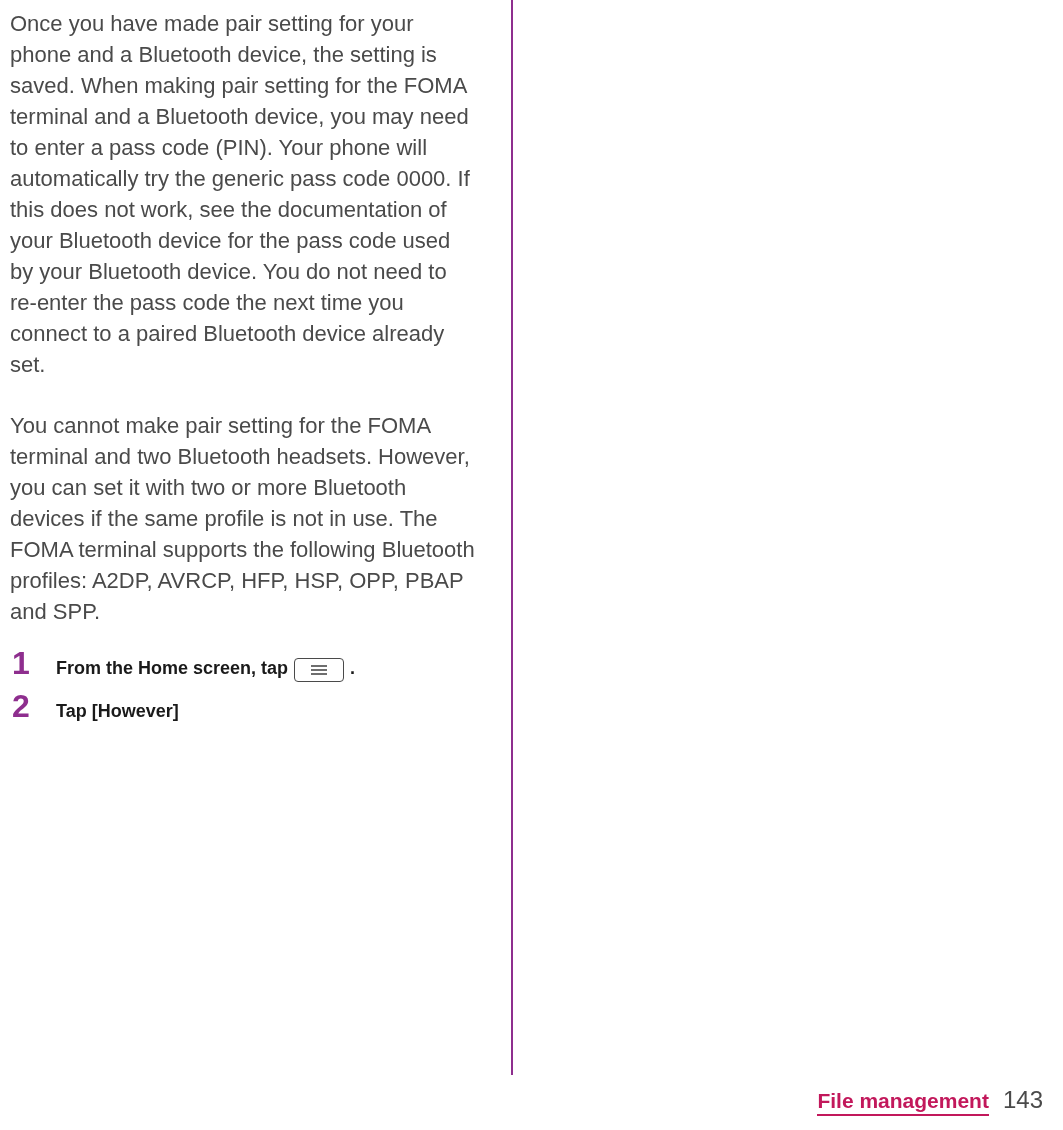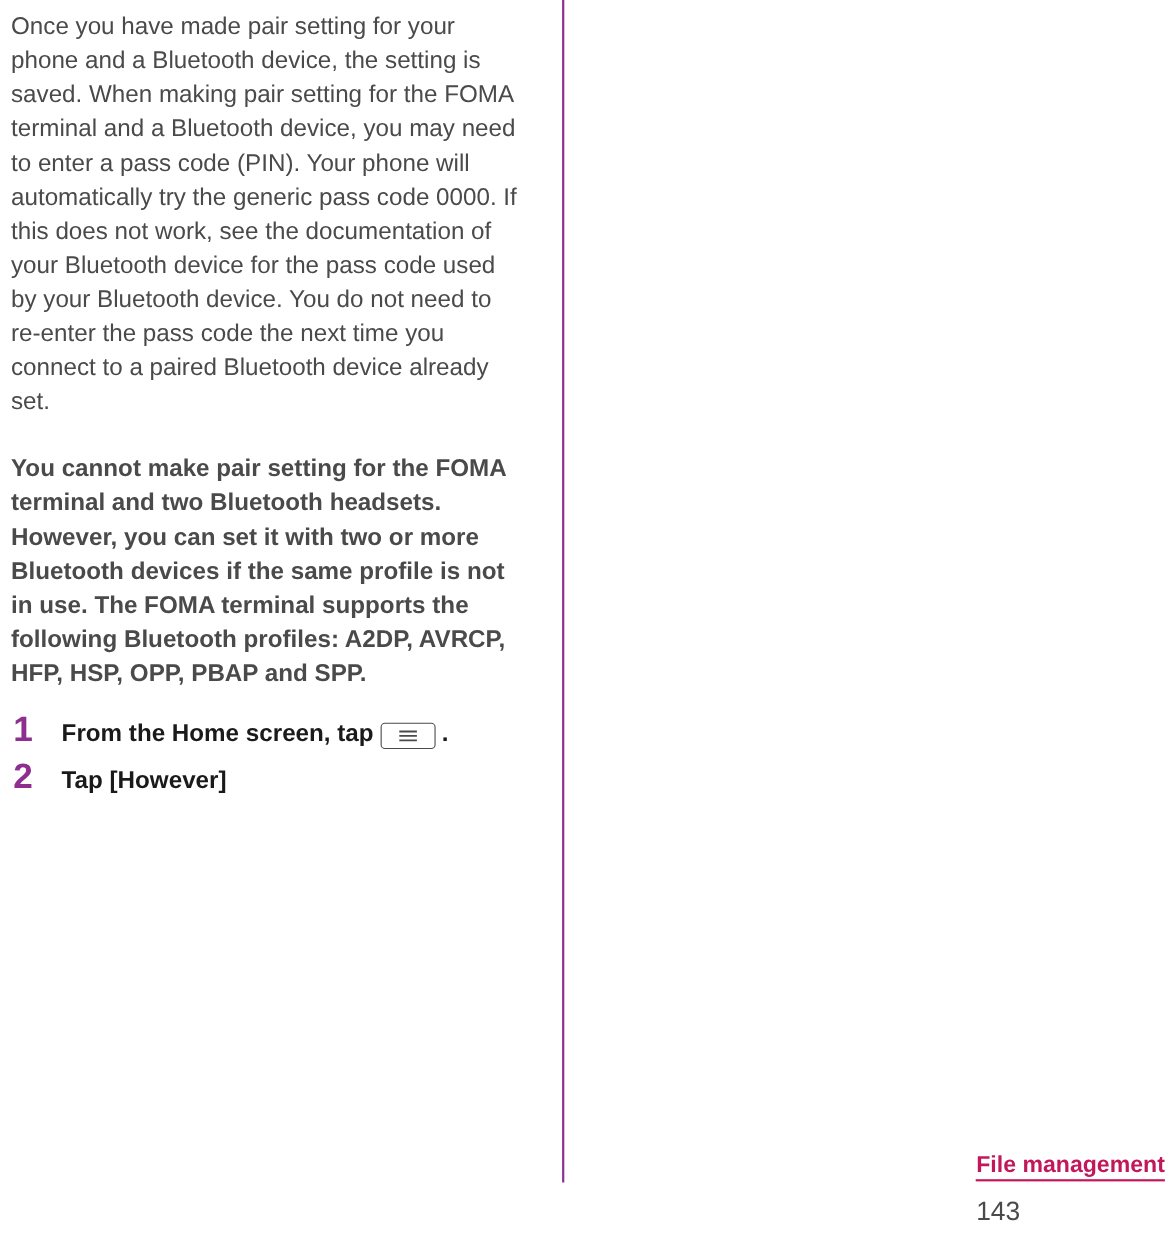--- a/index.html
+++ b/index.html
@@ -39,40 +39,39 @@
       font-size: 22px;
       line-height: 31px;
       color: #4a4a4a;
       font-weight: 400;
     }
     .para1 {
       margin-bottom: 30px;
     }
     .para2 {
       margin-bottom: 18px;
-      font-weight: bold;
     }
     .steps {
       padding-left: 2px;
     }
     .step-row {
       display: flex;
       align-items: baseline;
       margin-bottom: 4px;
     }
     .step-number {
       font-size: 32px;
       font-weight: 700;
       color: #8e2e8e;
       width: 44px;
       flex-shrink: 0;
       line-height: 36px;
     }
     .step-text {
-      font-size: 22px;
+      font-size: 18px;
       font-weight: 700;
       color: #1a1a1a;
       line-height: 32px;
       display: flex;
       align-items: center;
       flex-wrap: wrap;
       gap: 6px;
     }
     .menu-key-icon {
       display: inline-flex;
@@ -85,25 +84,24 @@
       position: relative;
       top: 2px;
     }
     .menu-key-icon svg {
       width: 18px;
       height: 12px;
     }
     .footer {
       position: absolute;
       bottom: 14px;
-      right: 4px;
+      right: 20px;
       display: flex;
       align-items: baseline;
       gap: 14px;
-      flex-direction: column;
     }
     .footer-label {
       font-size: 21px;
       font-weight: 700;
       color: #c2185b;
       border-bottom: 2px solid #c2185b;
       padding-bottom: 1px;
     }
     .footer-pagenum {
       font-size: 24px;

